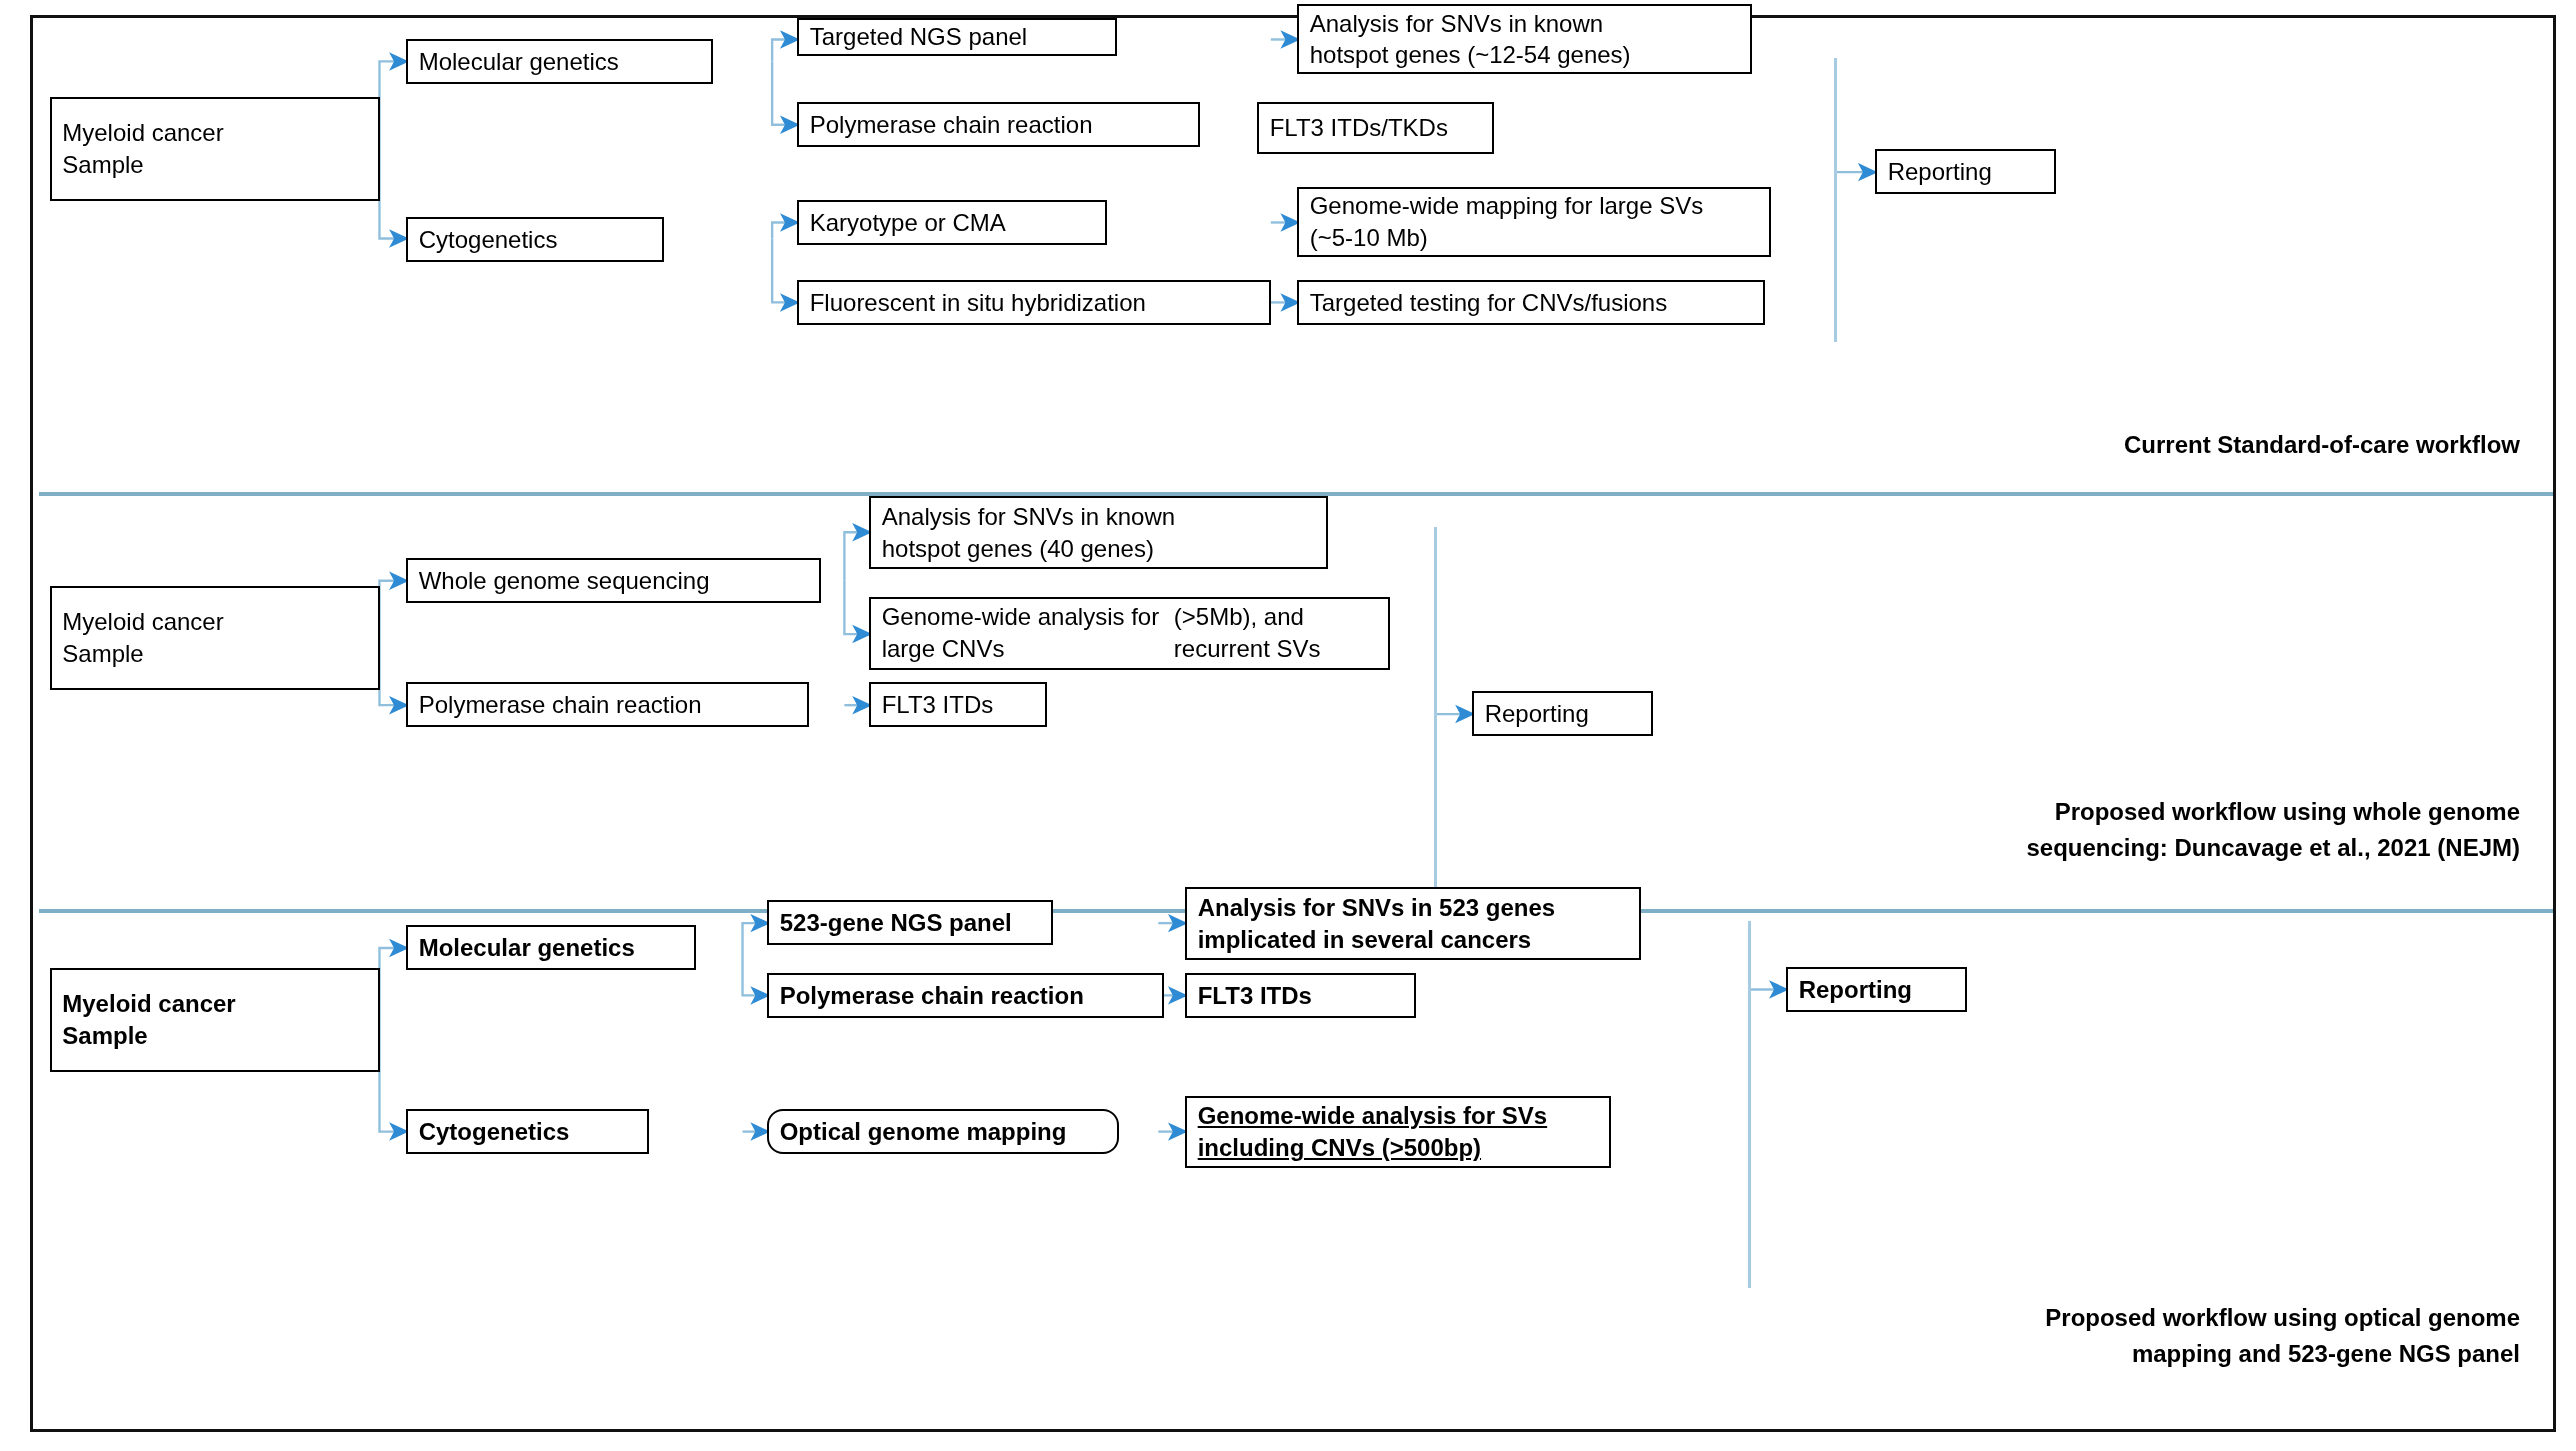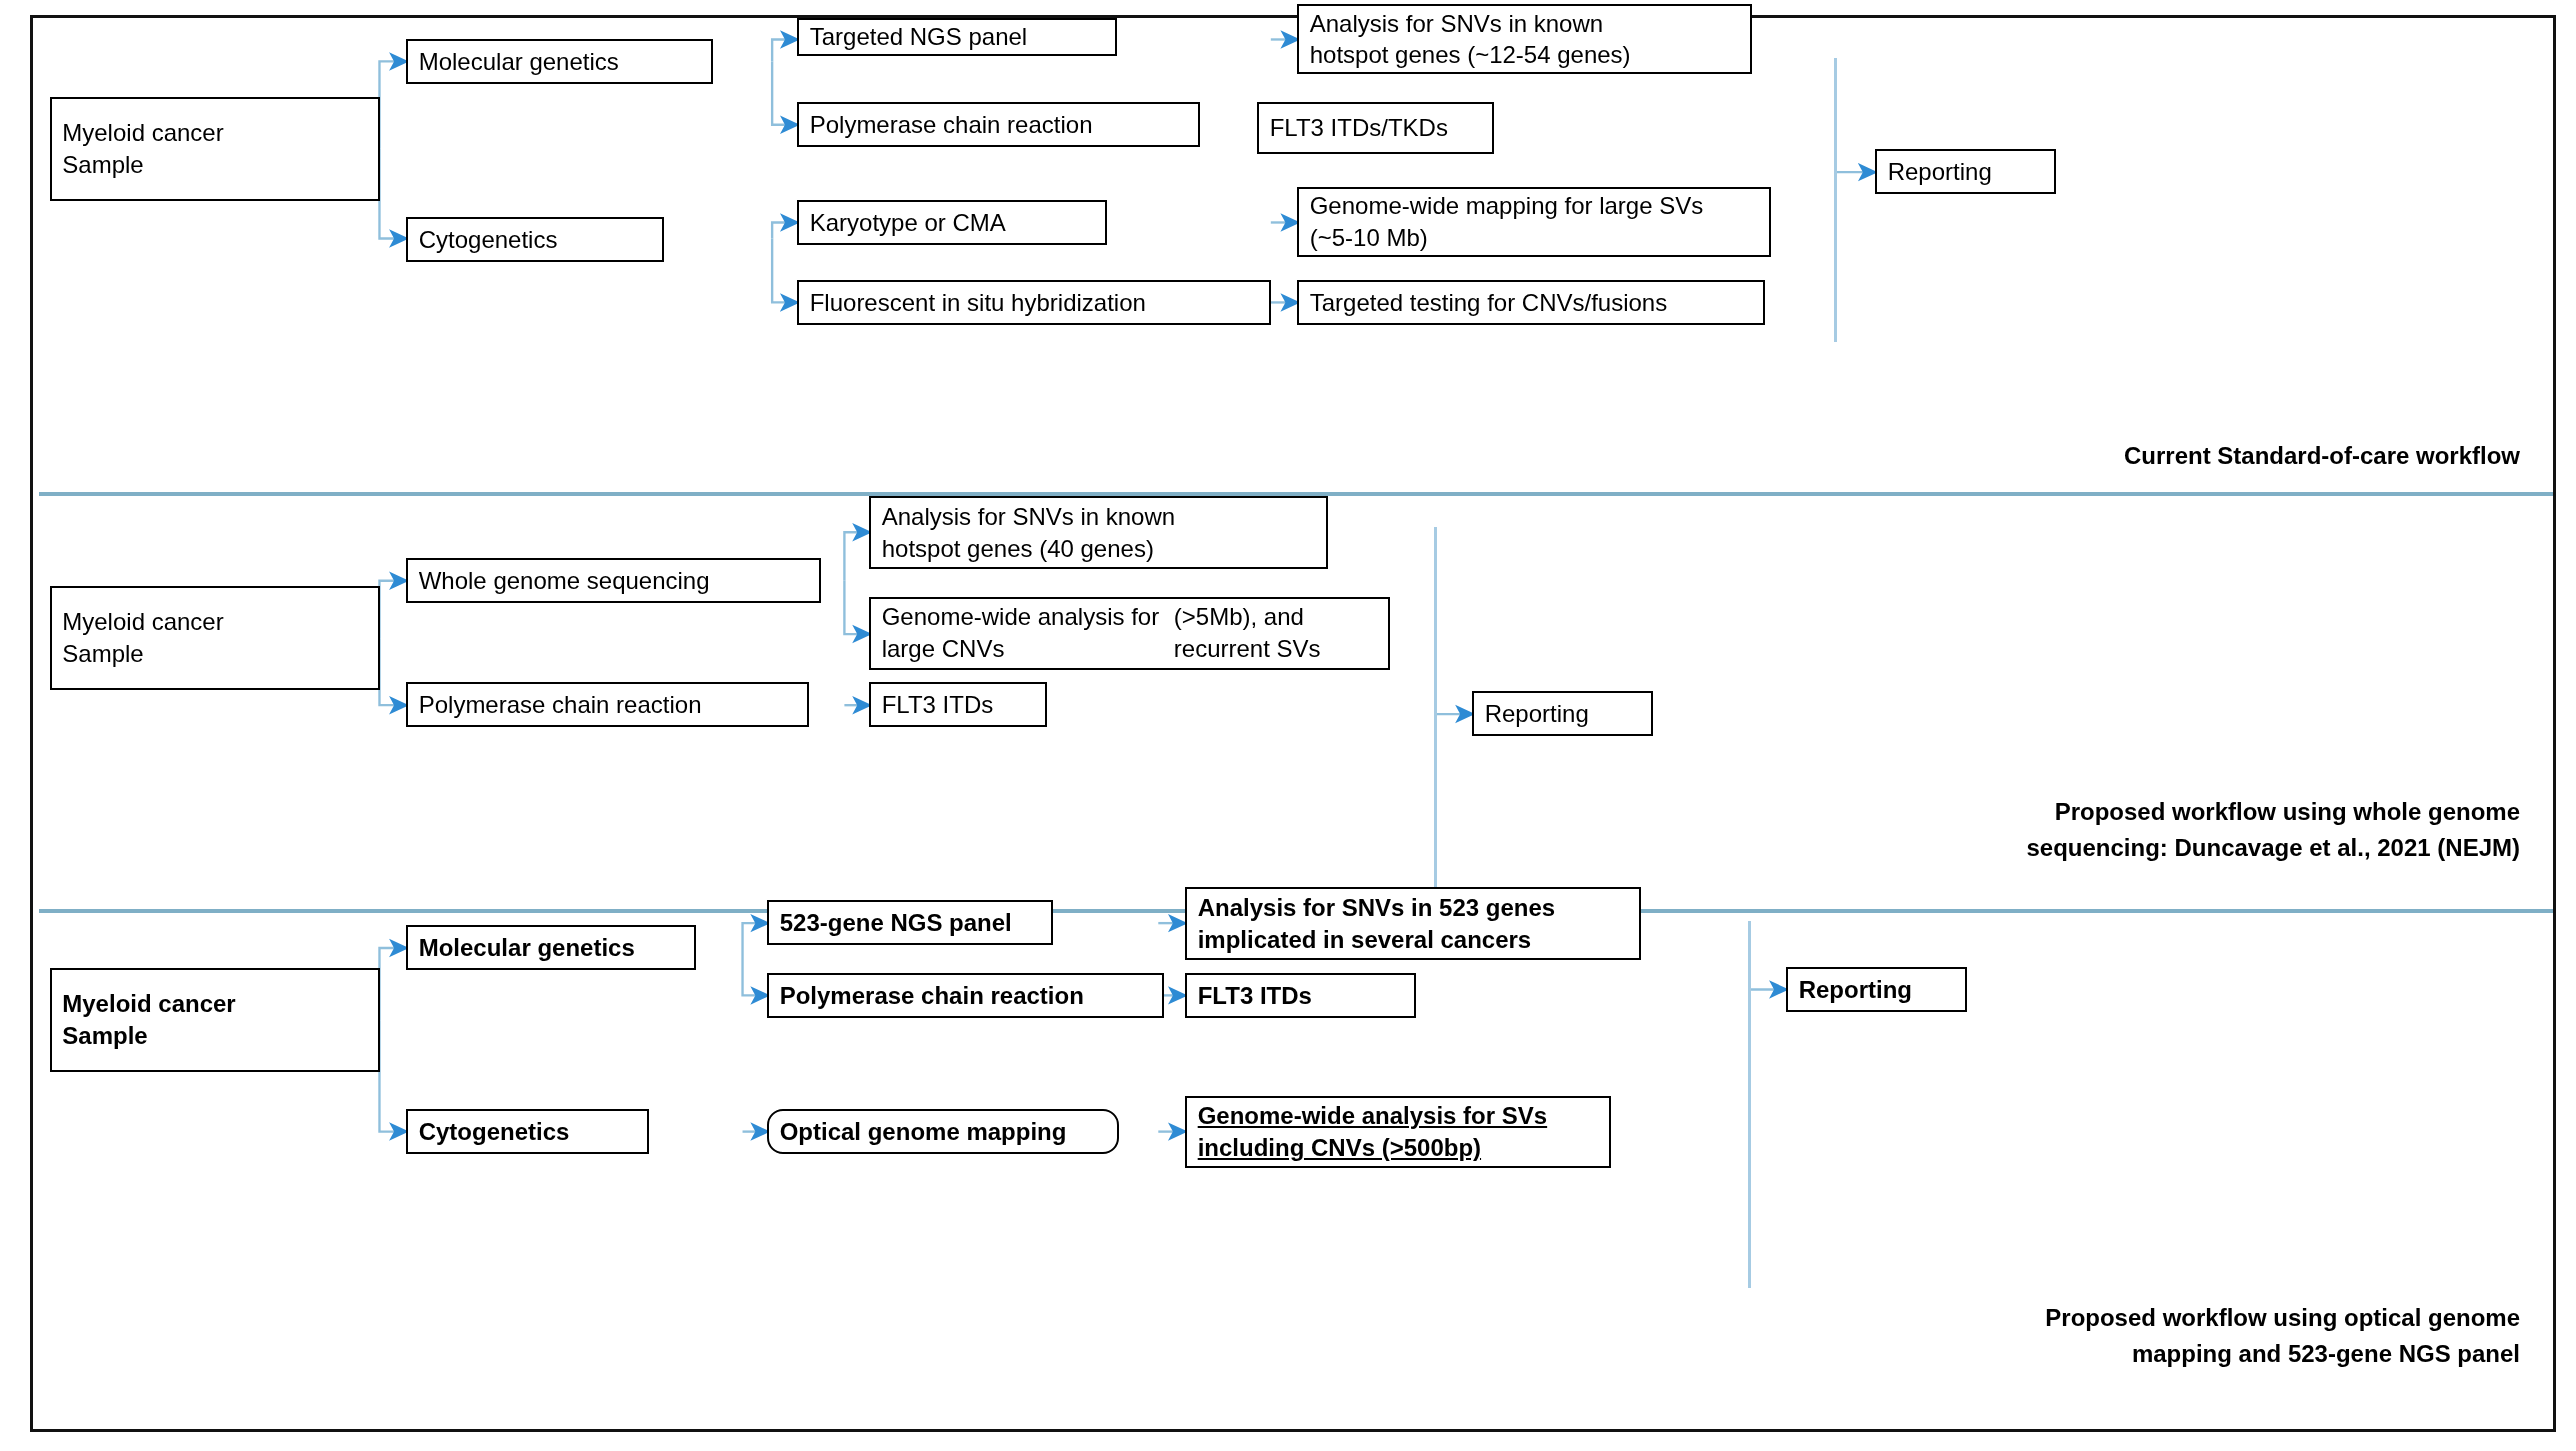--- a/index.html
+++ b/index.html
@@ -180,21 +180,21 @@
     </div>
 
     <div class="pbox" style="left:1264px;top:262px;width:468px;height:45px;">
       <span>Targeted testing for CNVs/fusions</span>
     </div>
 
     <div class="pbox" style="left:1842px;top:131px;width:181px;height:45px;">
       <span>Reporting</span>
     </div>
 
-    <div class="caption" style="left:1480px;top:420px;width:1007px;">
+    <div class="caption" style="left:1480px;top:409px;width:1007px;">
       <span>Current Standard-of-care workflow</span>
     </div>
 
     <div class="panel-sep" style="left:6px;top:474px;width:2514px;"></div>
 
     <div class="pbox" style="left:16.6px;top:568px;width:330px;height:104px;flex-direction:column;align-items:flex-start;justify-content:center;">
       <span>Myeloid cancer</span>
       <span>Sample</span>
     </div>
 

